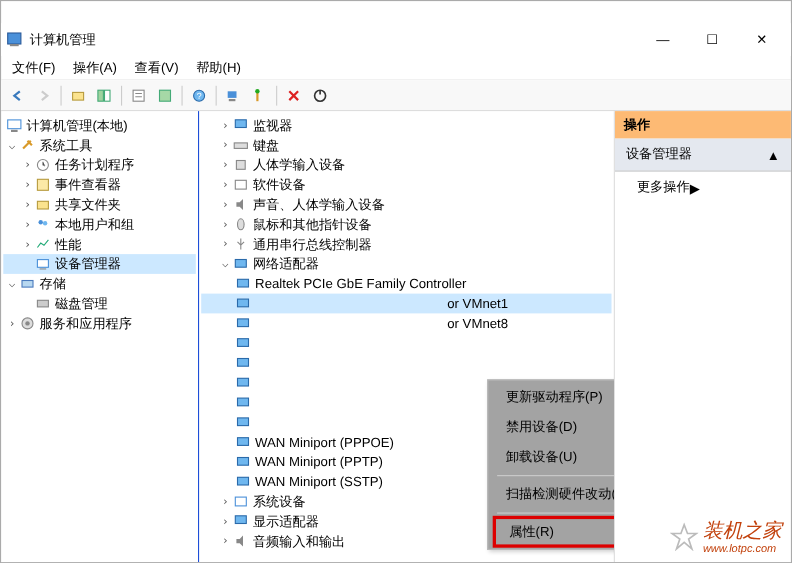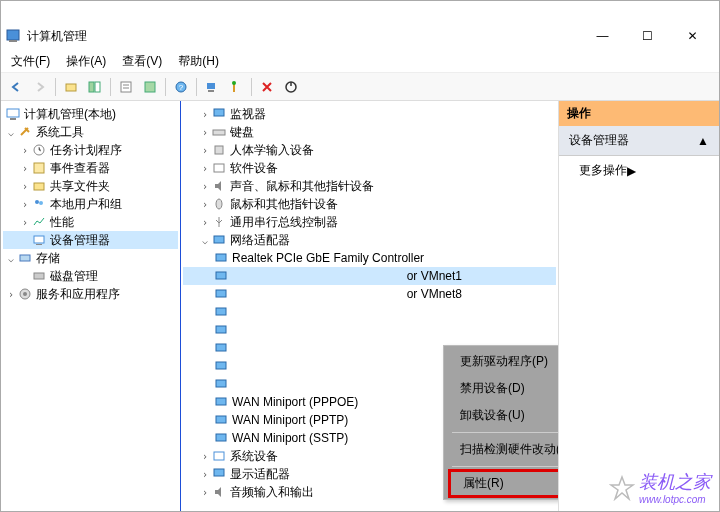--- a/index.html
+++ b/index.html
@@ -27,21 +27,21 @@
 .tree-icon { width: 16px; height: 16px; margin-right: 3px; display: flex; align-items: center; justify-content: center; }
 .tree-label { font-size: 12px; }
 .indent-0 { padding-left: 2px; }
 .indent-1 { padding-left: 16px; }
 .indent-2 { padding-left: 30px; }
 .selected { background: #cce8ff; }
 .context-menu { position: absolute; left: 262px; top: 244px; width: 160px; background: #a3a3a3; border: 1px solid #bbb; box-shadow: 2px 2px 4px rgba(0,0,0,0.2); z-index: 10; padding: 2px; }
 .ctx-item { padding: 5px 14px; font-size: 12px; }
 .ctx-sep { height: 1px; background: #ccc; margin: 3px 6px; }
 .ctx-highlight { border: 3px solid #d00; margin: -1px 2px; padding: 3px 12px; }
-.watermark { position: absolute; right: 8px; bottom: 6px; font-size: 18px; color: #8b5cf6; font-style: italic; pointer-events: none; display:flex; align-items:center; gap:4px;}
+.watermark { position: absolute; right: 8px; bottom: 6px; font-size: 18px; color: #c2410c; font-style: italic; pointer-events: none; display:flex; align-items:center; gap:4px;}
 .watermark-sub { font-size: 10px; }
 svg { display: block; }
 </style>
 </head>
 <body>
 
 <div class="window">
   <div class="titlebar">
     <span class="title-icon">
       <svg width="16" height="16">
@@ -278,21 +278,21 @@
           </span>
           <span class="tree-label">软件设备</span>
         </div>
       <div class="tree-item indent-1">
           <span class="tree-toggle">›</span>
           <span class="tree-icon">
             <svg width="14" height="14">
               <path d="M3 5 L6 5 L9 2 L9 12 L6 9 L3 9 Z" fill="#888"></path>
             </svg>
           </span>
-          <span class="tree-label">声音、鼠标和其他指针设备</span>
+          <span class="tree-label">声音、人体学输入设备</span>
         </div>
       <div class="tree-item indent-1">
           <span class="tree-toggle">›</span>
           <span class="tree-icon">
             <svg width="14" height="14">
               <ellipse cx="7" cy="7" rx="3" ry="5" fill="#ddd" stroke="#888"></ellipse>
             </svg>
           </span>
           <span class="tree-label">鼠标和其他指针设备</span>
         </div>

